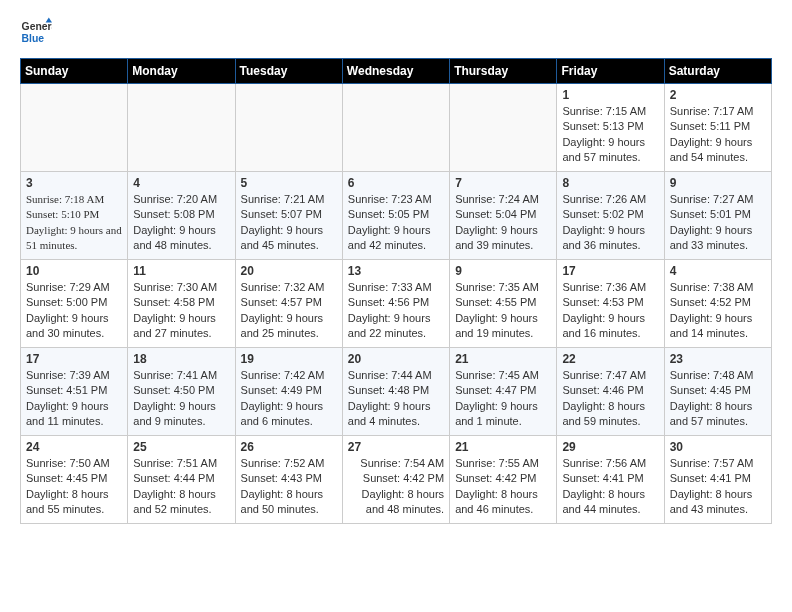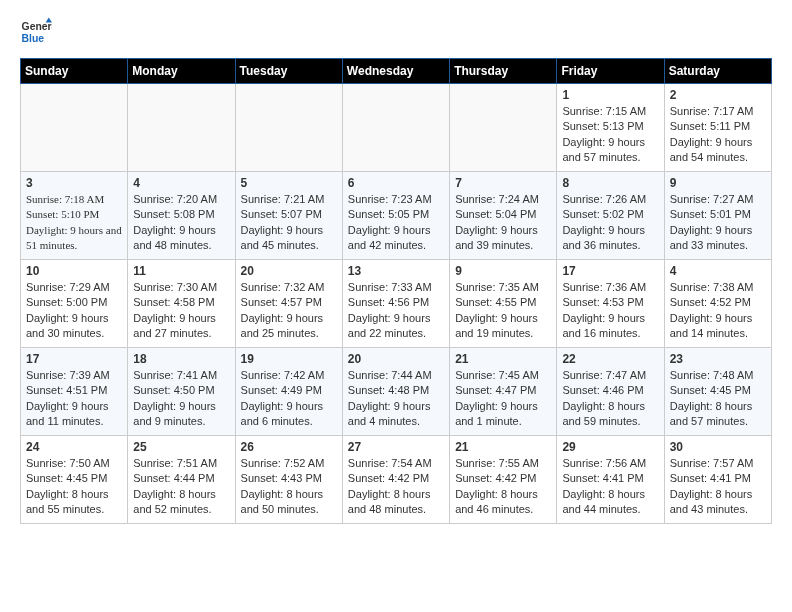--- a/index.html
+++ b/index.html
@@ -287,21 +287,21 @@
 Daylight: 8 hours and 52 minutes.</div>
           </td>
           <td>
             <span class="day-number">26</span>
             <div class="day-info" style="white-space: pre-line;">Sunrise: 7:52 AM
 Sunset: 4:43 PM
 Daylight: 8 hours and 50 minutes.</div>
           </td>
           <td>
             <span class="day-number">27</span>
-            <div class="day-info" style="white-space: pre-line;">Sunrise: 7:54 AM
+            <div class="day-info" style="white-space: pre-line; text-align: right;">Sunrise: 7:54 AM
 Sunset: 4:42 PM
 Daylight: 8 hours and 48 minutes.</div>
           </td>
           <td>
             <span class="day-number">21</span>
             <div class="day-info" style="white-space: pre-line;">Sunrise: 7:55 AM
 Sunset: 4:42 PM
 Daylight: 8 hours and 46 minutes.</div>
           </td>
           <td>

